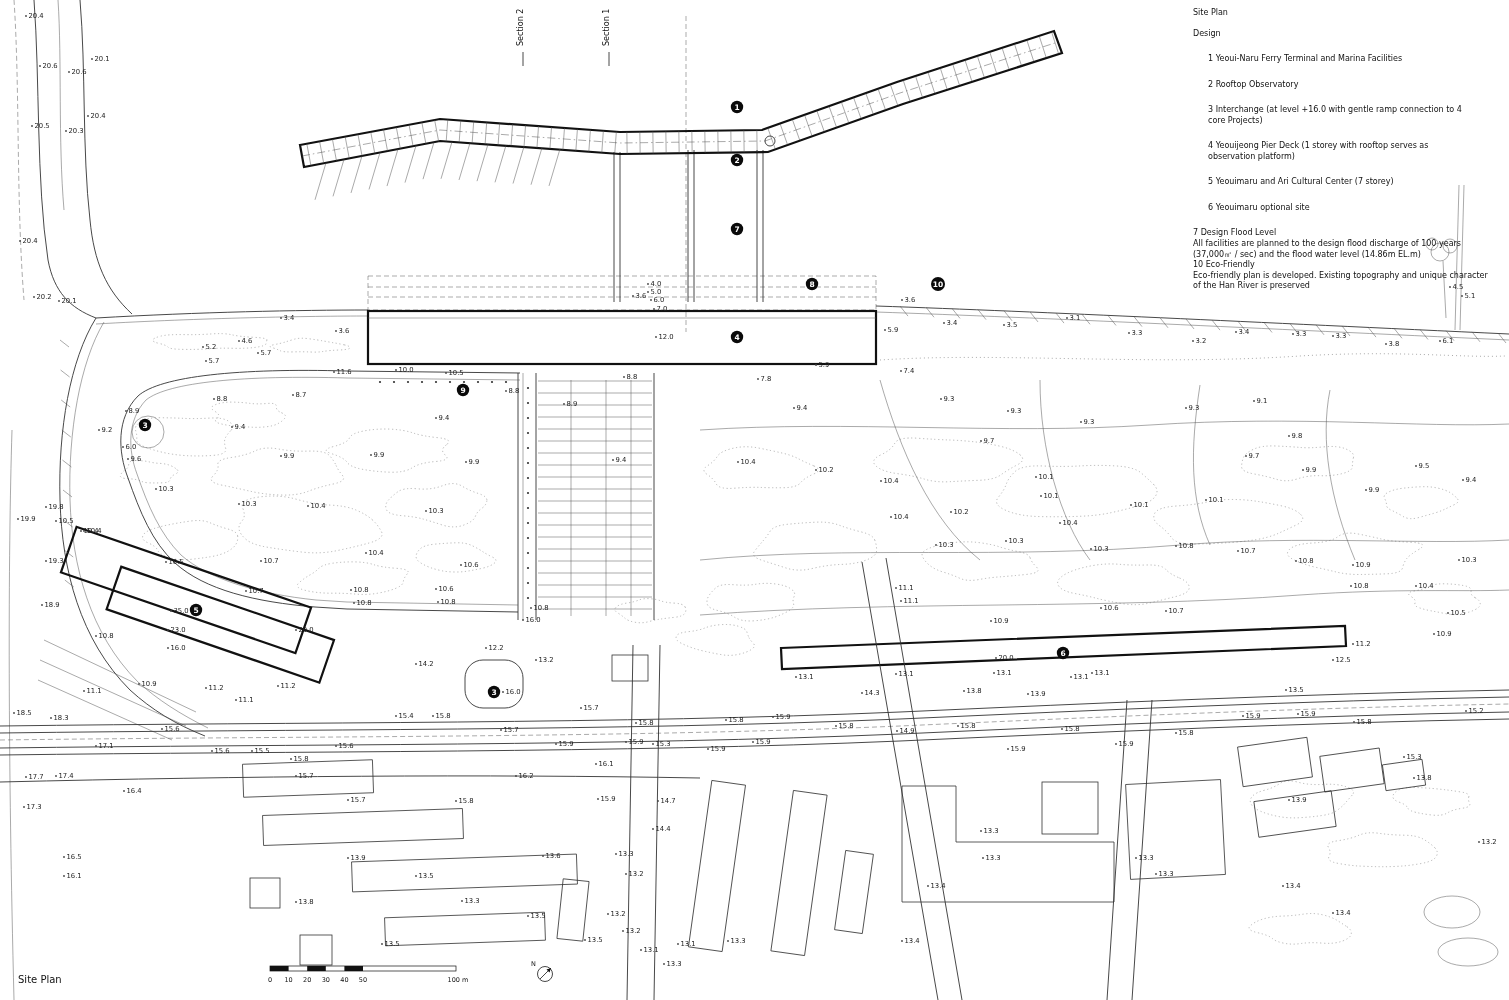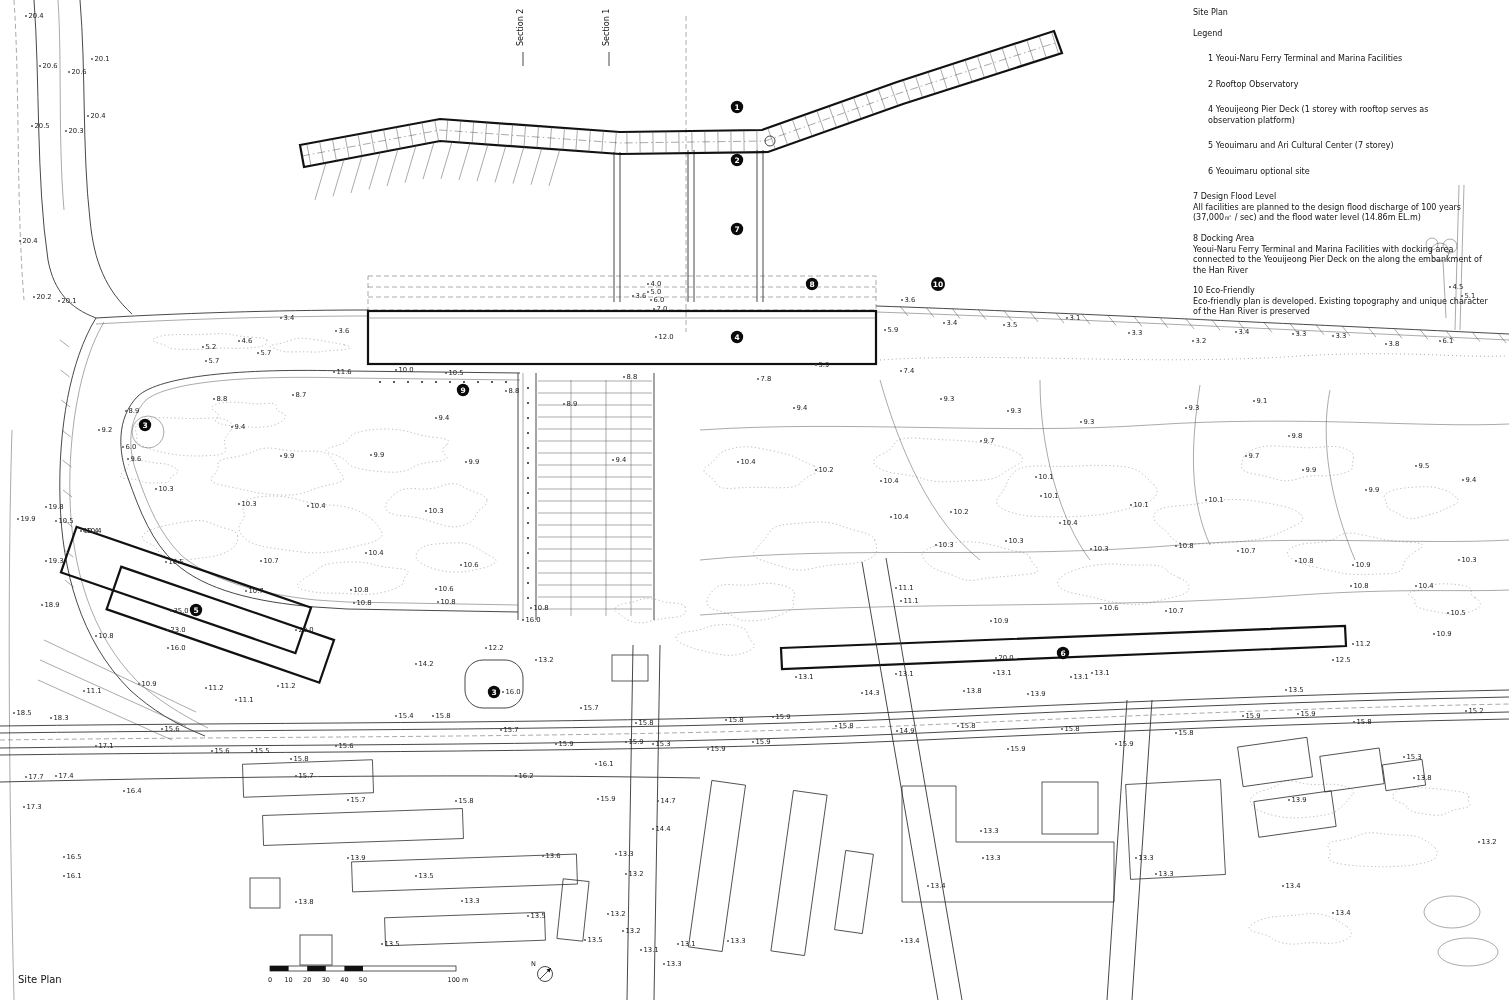--- a/index.html
+++ b/index.html
@@ -17,21 +17,21 @@
   
   .elev{font-size:6.8px;fill:#222;font-family:"DejaVu Sans",sans-serif}
   .mnum{font-size:7.5px;font-weight:bold;fill:#fff;text-anchor:middle;font-family:"DejaVu Sans",sans-serif}
   .sec{font-size:8px;fill:#111;font-family:"DejaVu Sans",sans-serif}
   .tick{font-size:6.5px;fill:#111;font-family:"DejaVu Sans",sans-serif}
   
   .legend{position:absolute;left:1193px;top:8px;width:296px;font-size:8px;line-height:1.32;color:#111}
   .l-title{margin-bottom:10px}
   .l-head{margin-bottom:10px}
   .l-item{margin:15px}
-  .l-note{margin-top:10px}
+  .l-note{}
   
   #plan-title-bottom{position:absolute;left:18px;top:974px;font-size:10px}
   #scale-label{position:absolute;left:200px;top:1036px;font-size:10px}
 </style>
 </head>
 <body>
 
 <svg id="plan" width="1509" height="1000" viewBox="0 0 1509 1000">
 
   <g id="g-contours">
@@ -859,38 +859,35 @@
   <g id="g-north">
     <circle class="thin" cx="545" cy="974" r="7.5" fill="#fff"></circle>
     <path class="thin" d="M540,979 L551,968"></path>
     <polygon points="551,968 546.5,969.5 549.5,972.5" fill="#111"></polygon>
   <text x="531" y="966" class="tick">N</text>
     </g>
 </svg>
 
 <div class="legend">
   <div class="l-title">Site Plan</div>
-  <div class="l-head">Legend</div>
+  <div class="l-head">Design</div>
   <div id="legend-items">
       <div class="l-item">1 Yeoui-Naru Ferry Terminal and Marina Facilities</div>
       <div class="l-item">2 Rooftop Observatory</div>
+      <div class="l-item">3 Interchange (at level +16.0 with gentle ramp connection to 4 core Projects)</div>
       <div class="l-item">4 Yeouijeong Pier Deck (1 storey with rooftop serves as observation platform)</div>
       <div class="l-item">5 Yeouimaru and Ari Cultural Center (7 storey)</div>
       <div class="l-item">6 Yeouimaru optional site</div>
     </div>
   <div id="legend-notes">
       <div class="l-note">
         <div class="l-note-title">7 Design Flood Level</div>
         <div class="l-note-body">All facilities are planned to the design flood discharge of 100 years (37,000㎥ / sec) and the flood water level (14.86m EL.m)</div>
       </div>
       <div class="l-note">
-        <div class="l-note-title">8 Docking Area</div>
-        <div class="l-note-body">Yeoui-Naru Ferry Terminal and Marina Facilities with docking area connected to the Yeouijeong Pier Deck on the along the embankment of the Han River</div>
-      </div>
-      <div class="l-note">
         <div class="l-note-title">10 Eco-Friendly</div>
         <div class="l-note-body">Eco-friendly plan is developed. Existing topography and unique character of the Han River is preserved</div>
       </div>
     </div>
 </div>
 
 <div id="plan-title-bottom">Site Plan</div>
 <div id="scale-label">Scale 1:2000</div>
 
 </body></html>

